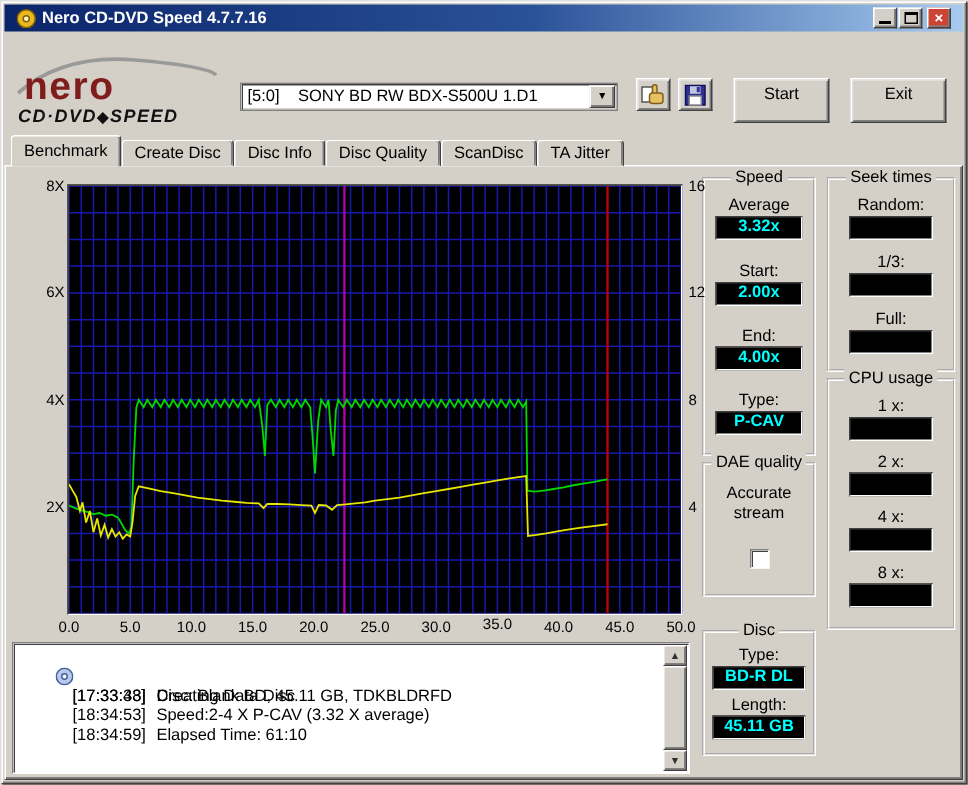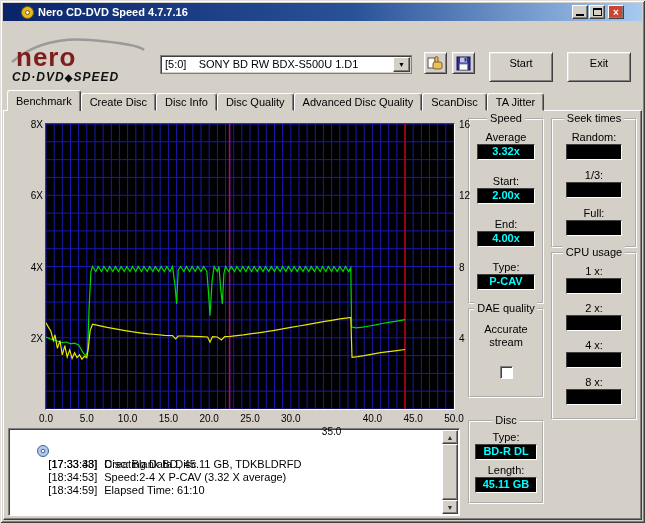--- a/index.html
+++ b/index.html
@@ -6,21 +6,21 @@
   body { background:#808080; font-family:"Liberation Sans", sans-serif; }
   #window {
     position:relative; width:645px; height:523px; background:#d4d0c8; overflow:hidden;
     box-shadow: inset 1px 1px 0 #dfdfdf, inset -1px -1px 0 #404040, inset 2px 2px 0 #ffffff, inset -2px -2px 0 #808080;
   }
   .abs { position:absolute; }
   
   .titlebar {
     position:absolute; left:3px; top:3px; width:639px; height:18px;
     background: linear-gradient(to right, #0a246a 0%, #2a5298 55%, #a6caf0 100%);
-    display:flex; align-items:center; padding:0 18px;
+    display:flex; align-items:center; padding:0 8px;
   }
   .title-text { color:#fff; font-size:11px; font-weight:bold; margin-left:4px; white-space:pre; }
   .tb-btns { margin-left:auto; display:flex; gap:1px; align-items:center; }
   .tb-btn {
     width:16px; height:14px; background:#d4d0c8; display:flex; align-items:flex-end; justify-content:center;
     border:1px solid; border-color:#ffffff #404040 #404040 #ffffff; box-shadow: inset -1px -1px 0 #808080;
     font-size:10px; line-height:11px; color:#000;
   }
   .tb-btn.close { background:#cc4433; color:#fff; font-weight:bold; align-items:center; margin-left:2px; }
   .glyph-min { display:block; width:8px; height:2px; background:#000; margin:0 0 2px 0; }
@@ -163,21 +163,20 @@
     </svg>
   </div>
   <div class="btn3d bigbtn" style="left:489px;top:52px;">Start</div>
   <div class="btn3d bigbtn" style="left:567px;top:52px;">Exit</div>
 
   <div class="tabs">
     <div class="tab active">Benchmark</div>
     <div class="tab">Create Disc</div>
     <div class="tab">Disc Info</div>
     <div class="tab">Disc Quality</div>
-    <div class="tab">Advanced Disc Quality</div>
     <div class="tab">ScanDisc</div>
     <div class="tab">TA Jitter</div>
   </div>
 
   <div class="content-panel"></div>
 
   <div class="plot-frame">
     <svg id="chart-svg" width="408" height="285" viewBox="0 0 408 285" style="display:block;">
         <line x1="0.0" y1="0" x2="0.0" y2="285" stroke="#1818b0" stroke-width="1"></line>
         <line x1="8.2" y1="0" x2="8.2" y2="285" stroke="#1818b0" stroke-width="1"></line>
@@ -338,17 +337,17 @@
     <div class="tick tick-right" style="left: 459px; top: 261.5px;">8</div>
     <div class="tick tick-right" style="left: 459px; top: 190.25px;">12</div>
     <div class="tick tick-right" style="left: 459px; top: 119px;">16</div>
     <div class="tick tick-x" style="left: 34px; top: 413px;">0.0</div>
     <div class="tick tick-x" style="left: 74.8px; top: 413px;">5.0</div>
     <div class="tick tick-x" style="left: 115.6px; top: 413px;">10.0</div>
     <div class="tick tick-x" style="left: 156.4px; top: 413px;">15.0</div>
     <div class="tick tick-x" style="left: 197.2px; top: 413px;">20.0</div>
     <div class="tick tick-x" style="left: 238px; top: 413px;">25.0</div>
     <div class="tick tick-x" style="left: 278.8px; top: 413px;">30.0</div>
-    <div class="tick tick-x" style="left: 319.6px; top: 426px;">35.0</div>
+    <div class="tick tick-x" style="left: 319.6px; top: 411px;">35.0</div>
     <div class="tick tick-x" style="left: 360.4px; top: 413px;">40.0</div>
     <div class="tick tick-x" style="left: 401.2px; top: 413px;">45.0</div>
     <div class="tick tick-x" style="left: 442px; top: 413px;">50.0</div>
   </div>
 
 </body></html>

